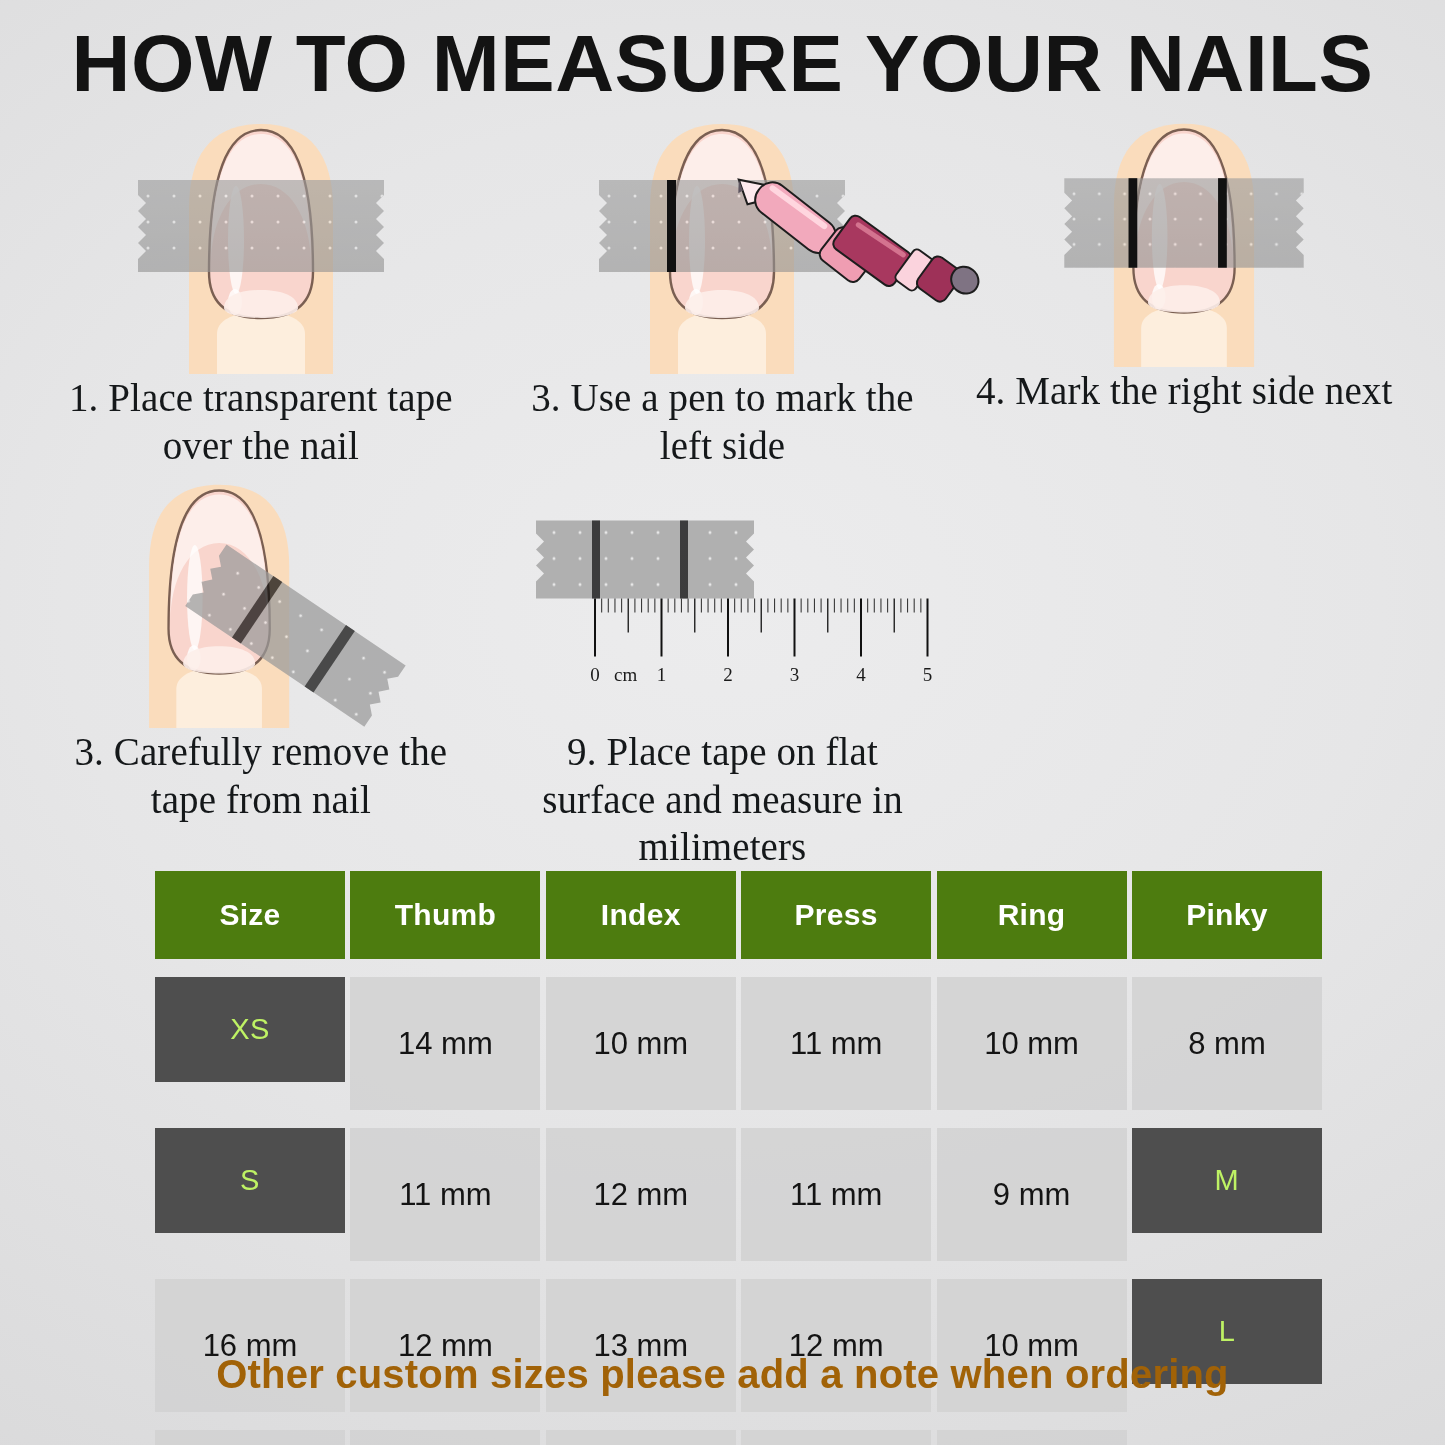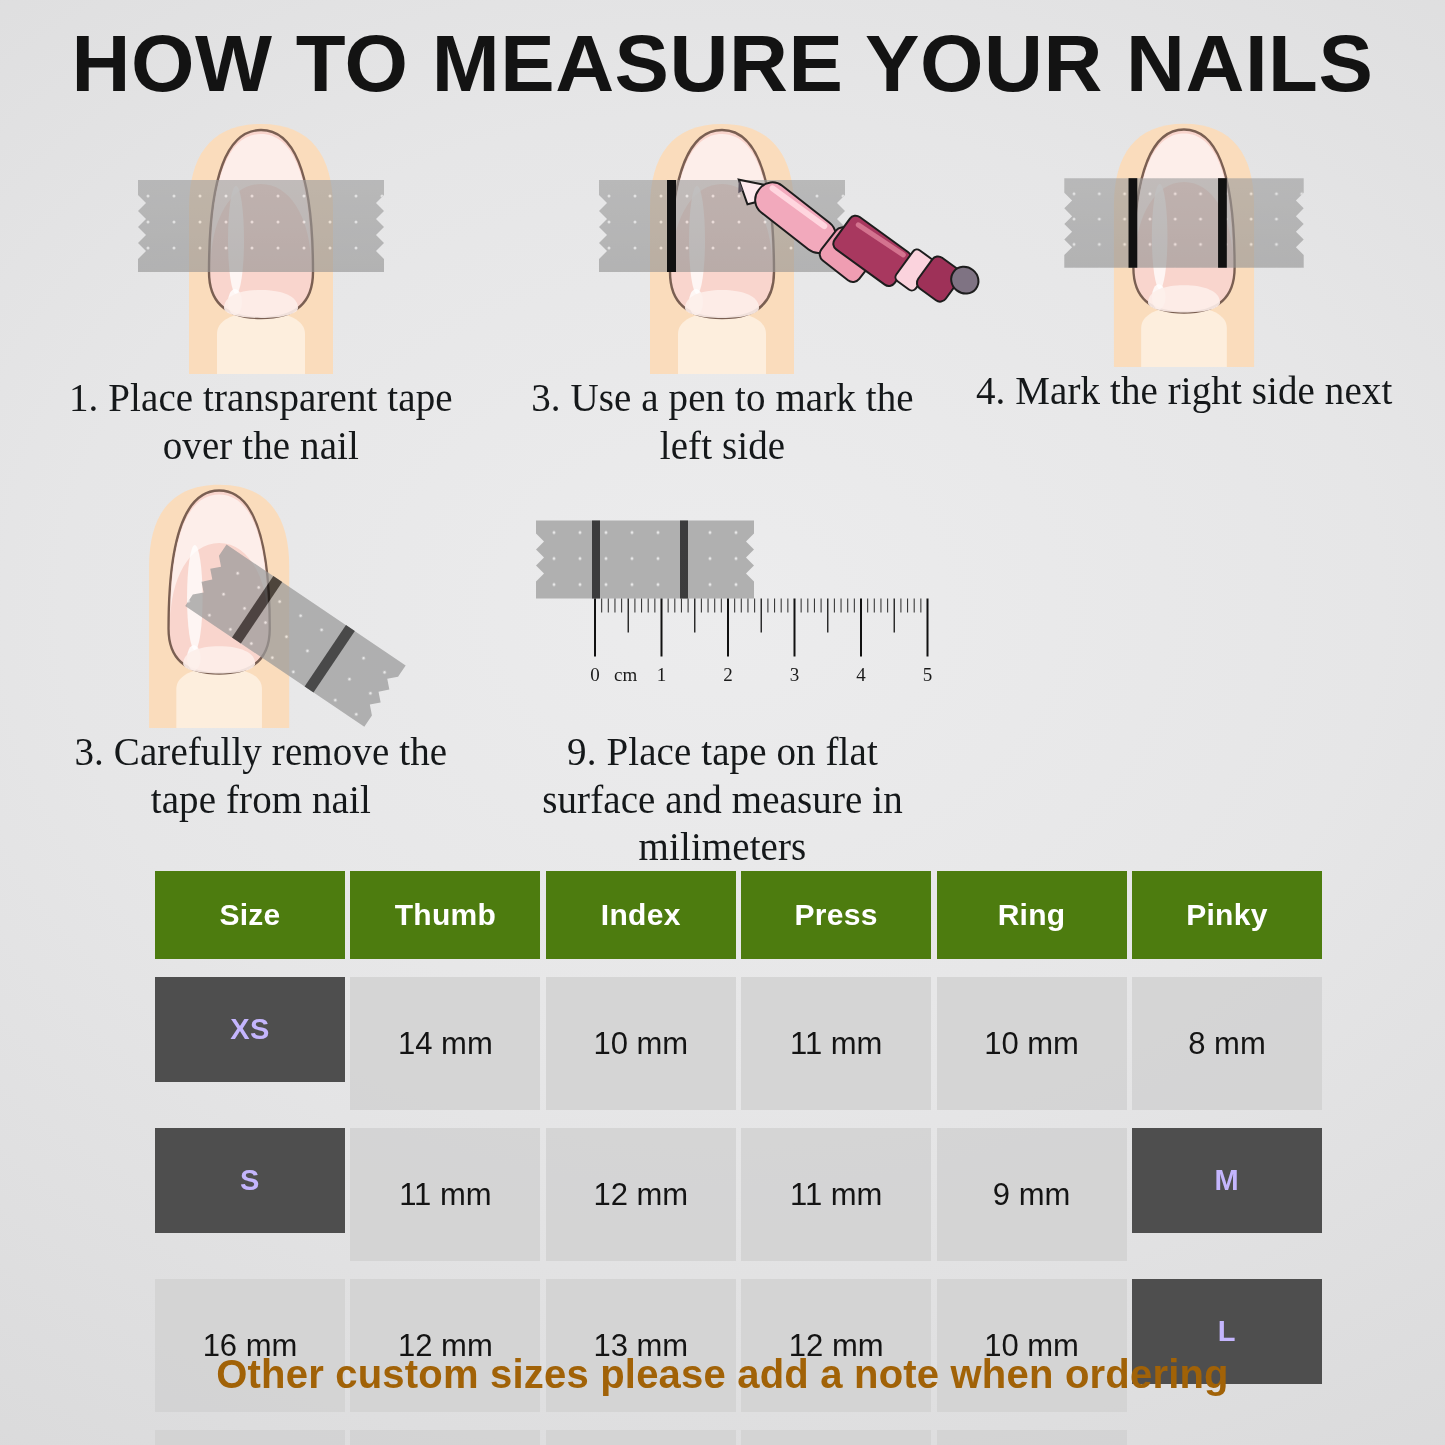--- a/index.html
+++ b/index.html
@@ -93,22 +93,22 @@
   .cell.head {
     background: #4d7c0f;
     color: #ffffff;
     font-weight: 700;
     font-size: 30px;
     letter-spacing: 0.3px;
     margin-top: 35px;
   }
   .cell.sizelbl {
     background: #4e4e4e;
-    color: #c4b5fd;
-    font-weight: 700;
+    color: #bef264;
+    font-weight: 400;
     font-size: 29px;
     height: 105px;
     letter-spacing: 0.5px;
   }
   .cell.val {
     background: rgba(210,210,210,0.86);
     color: #141414;
     font-size: 31px;
     height: 133px;
     font-weight: 400;

